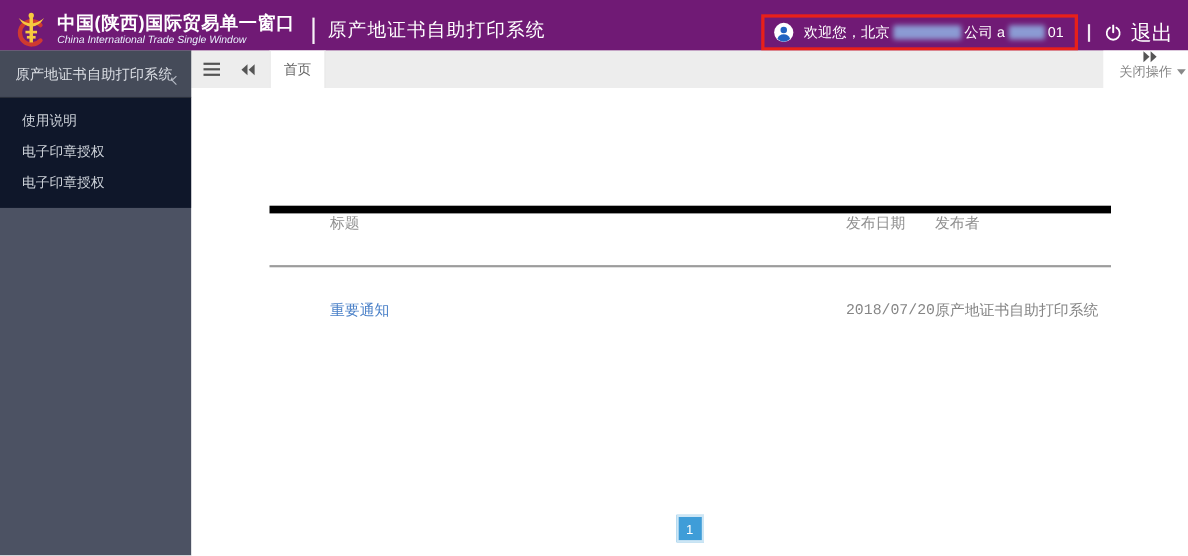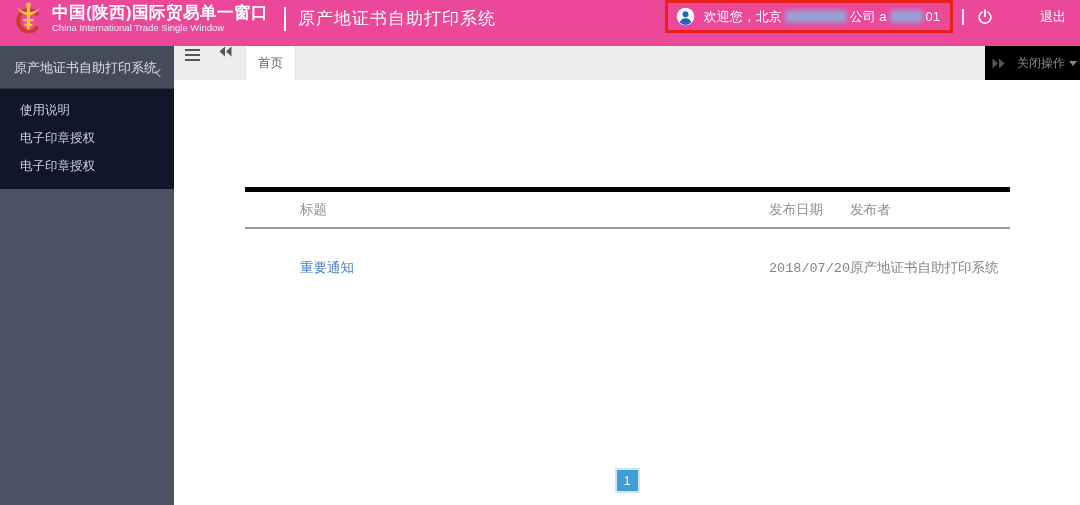--- a/index.html
+++ b/index.html
@@ -1,77 +1,77 @@
 <!DOCTYPE html>
 <html><head>
 <meta charset="utf-8">
 <style>
   * { margin:0; padding:0; box-sizing:border-box; }
   html,body { width:1080px; height:505px; overflow:hidden; }
   body { font-family:"Liberation Sans","DejaVu Sans",sans-serif; background:#fff; position:relative; }
 
   
   .topbar { position:absolute; left:0; top:0; width:1080px; height:46px;
-            background:#ec4899; display:flex; align-items:flex-start; color:#fff; }
+            background:#701a75; display:flex; align-items:flex-end; color:#fff; }
   .brand { display:flex; align-items:center; padding-left:10px; }
   .logo { width:37px; height:37px; display:flex; align-items:center; justify-content:center; }
   .brand-text { margin-left:5px; line-height:1.05; }
   .brand-title { font-size:16.5px; font-weight:bold; letter-spacing:.5px; }
-  .brand-sub { font-size:9.5px; margin-top:2px; color:#e8eefc; }
+  .brand-sub { font-size:9.5px; margin-top:2px; color:#e8eefc;font-style:italic; }
   .vbar { width:2px; height:24px; background:#ffffff; margin:0 12px 0 16px; opacity:.95; }
   .app-title { font-size:17px; letter-spacing:1px; }
 
   .user-area { margin-left:auto; display:flex; align-items:center; padding-right:14px; }
   .welcome-box { display:flex; align-items:center; border:3px solid #e8201a;
                  padding:3px 10px 3px 8px; height:33px; font-size:13px;margin-left:48px; }
   .avatar { width:19px; height:19px; margin-right:9px; display:flex; }
   .blur { display:inline-block; height:13px; border-radius:2px; background:#8fa9de;
           filter:blur(2.5px); opacity:.9; margin:0 3px; }
   .blur.b1 { width:62px; }
   .blur.b2 { width:33px; }
   .vbar2 { width:2px; height:16px; background:#ffffff; margin:0 13px 0 9px; opacity:.9; }
   .logout { display:flex; align-items:center; background:none; border:none; color:#fff;
-            font-size:13px; cursor:pointer; font-family:Liberation Mono, monospace;gap:39px; }
+            font-size:19px; cursor:pointer; font-family:Liberation Mono, monospace; }
   .power { width:16px; height:16px; margin-right:8px; display:flex; }
 
   
   .sidebar { position:absolute; left:0; top:46px; width:174px; height:459px;
              background:#4c5263; color:#d5d8de; }
   .side-head { background:#454b59; padding:11px 14px 10px 14px; font-size:13px;
                line-height:21px; color:#dcdfe5; position:relative; cursor:pointer; }
   .side-head .chev { position:absolute; right:11px; bottom:12px; width:6px; height:6px;
                      border-left:1.5px solid #b7bcc6; border-bottom:1.5px solid #b7bcc6;
                      transform:rotate(45deg); }
   .side-menu { background:#0f172a; border-top:1px solid #2f343d; padding:7px 0 9px 0; }
   .side-item { height:28px; line-height:28px; padding-left:20px; font-size:12.5px;
                color:#ccd1d8; cursor:pointer; white-space:nowrap; }
 
   
   .tabbar { position:absolute; left:174px; top:46px; width:906px; height:34px;
-            background:#ededed; display:flex; align-items:flex-start; }
+            background:#ededed; display:flex; align-items:center; }
   .hamburger { width:15px; margin-left:11px; display:inline-block; cursor:pointer; }
   .hamburger i { display:block; height:2px; background:#555; margin:3px 0; }
   .navarrow { display:flex; align-items:center; cursor:pointer; }
   .navarrow.left { margin-left:19px; }
   .tab { margin-left:13px; height:34px; min-width:44px; padding:0 12px; background:#ffffff;
          display:flex; align-items:center; justify-content:center; font-size:12.5px;
          color:#666; cursor:pointer; border-left:1px solid #e2e2e2; border-right:1px solid #e2e2e2; }
-  .tab-right { position:absolute; right:0; top:0; height:34px; width:95px; background:#000000;
-               display:flex; align-items:center; }
+  .tab-right { position:absolute; right:0; top:0; height:34px; width:77px; background:#ffffff;
+               display:flex; align-items:center;flex-direction:column; }
   .tab-right .navarrow { margin-left:7px; }
   .close-ops { margin-left:12px; font-size:12px; color:#888; cursor:pointer;
                display:flex; align-items:center; white-space:nowrap; }
   .caret { width:0; height:0; border-left:4px solid transparent; border-right:4px solid transparent;
            border-top:5px solid #888; margin-left:4px; display:inline-block; }
 
   
   .content { position:absolute; left:174px; top:80px; width:906px; height:425px; background:#fff; }
   .page-title { text-align:center; margin-top:28px; font-size:15px; font-weight:bold; color:#333; }
   .notice-table { position:absolute; left:71px; top:107px; width:765px; font-size:13.5px; }
-  .thead { display:flex; align-items:center; height:42px; border-top:5px solid #000000;
+  .thead { display:flex; height:56px; border-top:7px solid #000000;
            border-bottom:2px solid #9c9c9c; color:#8f8f8f; }
   .trow { display:flex; align-items:center; margin-top:30px; color:#858585;justify-content:center; }
   .col-title { flex:1; padding-left:55px; text-align:left; }
   .col-date { width:81px;font-family:Liberation Mono, monospace; }
   .col-pub { width:160px; }
   .notice-link { color:#4a80c8; text-decoration:none; cursor:pointer; }
   .pagination { position:absolute; left:0; width:100%; bottom:12px; display:flex; justify-content:center; }
   .page-btn { width:25px; height:25px; background:#3f9dd8; border:2px solid #cde6f5;
               color:#fff; font-size:12px; display:flex; align-items:center; justify-content:center;
               cursor:pointer; font-family:inherit; }

